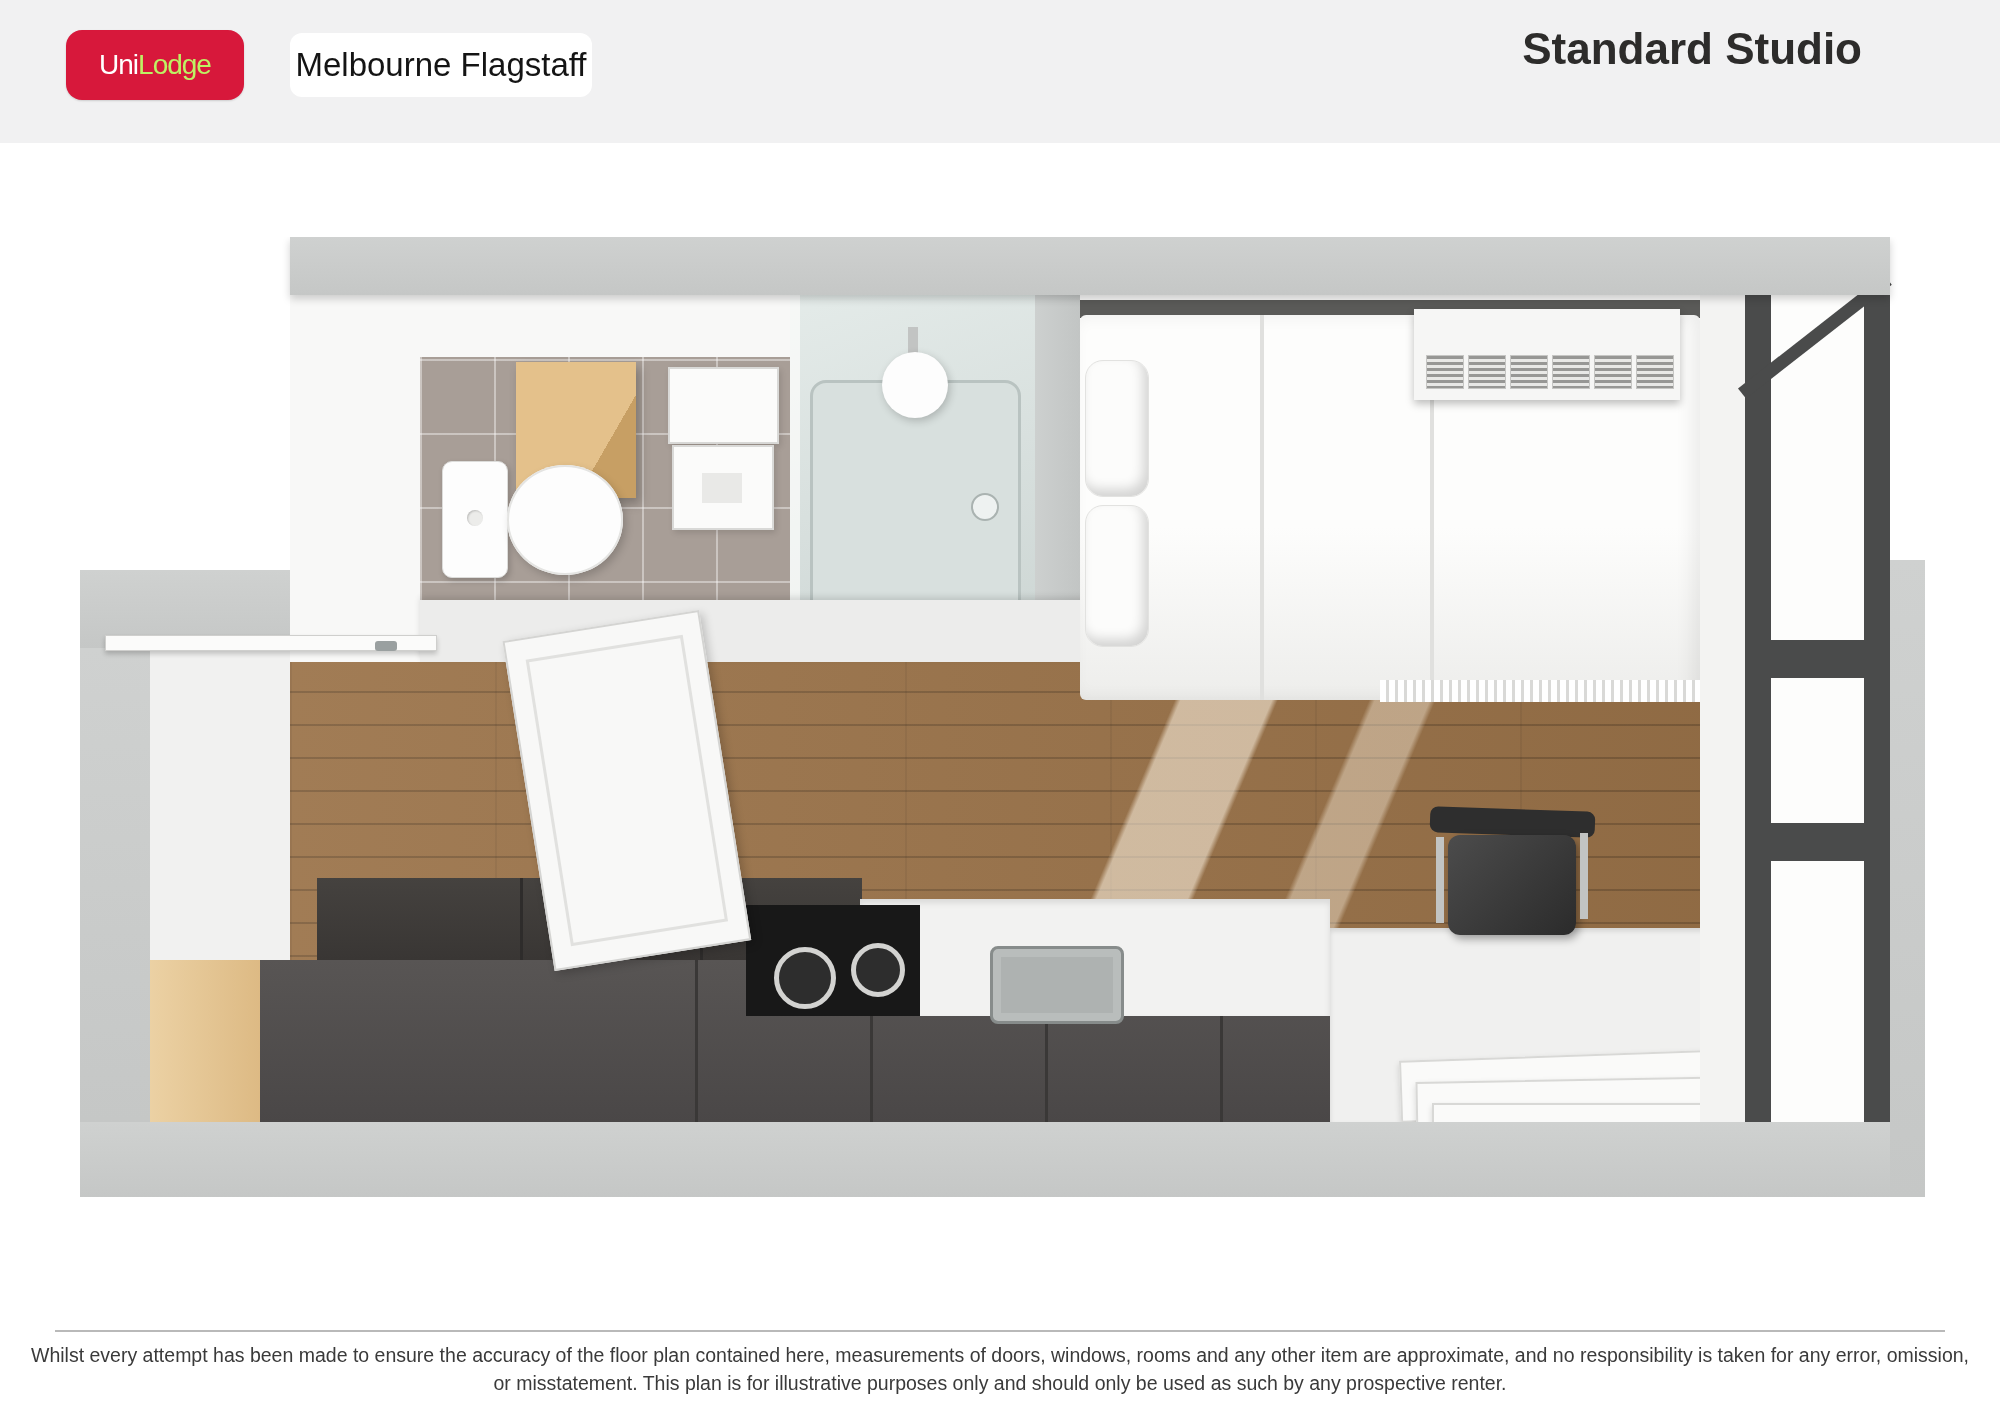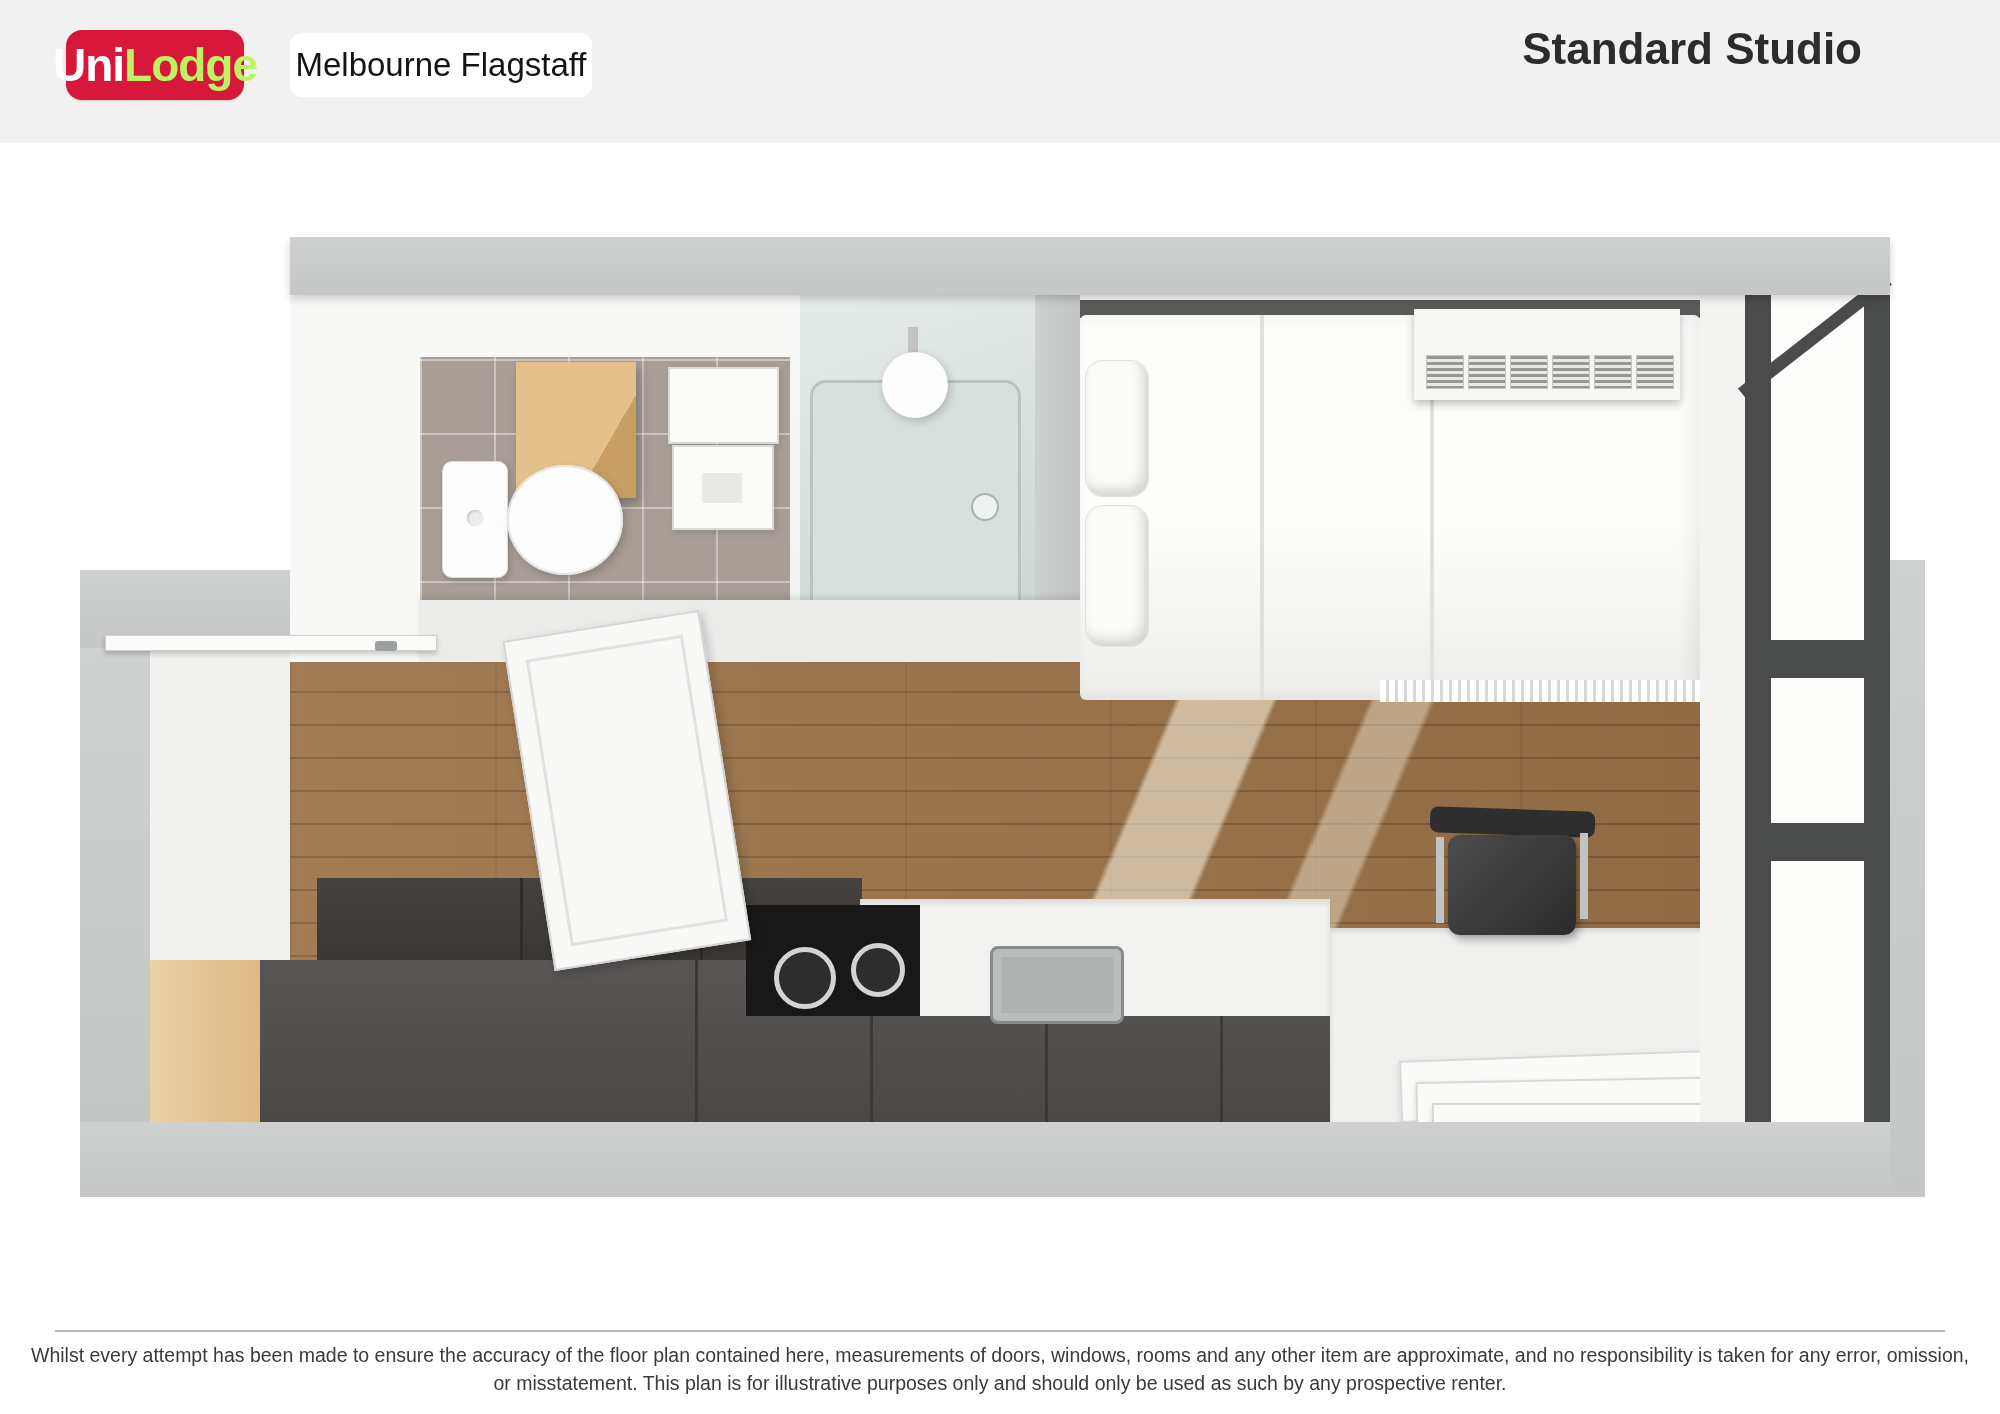--- a/index.html
+++ b/index.html
@@ -5,21 +5,21 @@
   html,body{margin:0;padding:0;background:#ffffff;}
   .page{position:relative;width:2000px;height:1414px;background:#ffffff;overflow:hidden;
         font-family:"Liberation Sans", sans-serif;}
   .abs{position:absolute;}
 
   
   .header{position:absolute;left:0;top:0;width:2000px;height:143px;background:#f1f1f2;}
   .logo-red{position:absolute;left:66px;top:30px;width:178px;height:70px;border-radius:16px;
             background:#d7183b;display:flex;align-items:center;justify-content:center;
             box-shadow:0 1px 2px rgba(0,0,0,.15);}
-  .logo-red span{font-size:46px;font-weight:700;letter-spacing:-1px;line-height:1;}
+  .logo-red span{font-size:28px;font-weight:400;letter-spacing:-1px;line-height:1;}
   .logo-uni{color:#ffffff;}
   .logo-lodge{color:#bef264;}
   .prop-box{position:absolute;left:258px;top:33px;width:302px;height:64px;border-radius:12px;
             background:#ffffff;display:flex;align-items:center;justify-content:center;margin-left:32px;}
   .prop-box span{font-size:33px;color:#141414;}
   .head-right{position:absolute;right:138px;top:24px;color:#2d2c2b;}
   .fp-title{font-size:44px;font-weight:700;line-height:50px;}
   .fp-sub{font-size:44px;font-weight:400;line-height:52px;}
   .fp-sub sup{font-size:26px;vertical-align:18px;}
 

